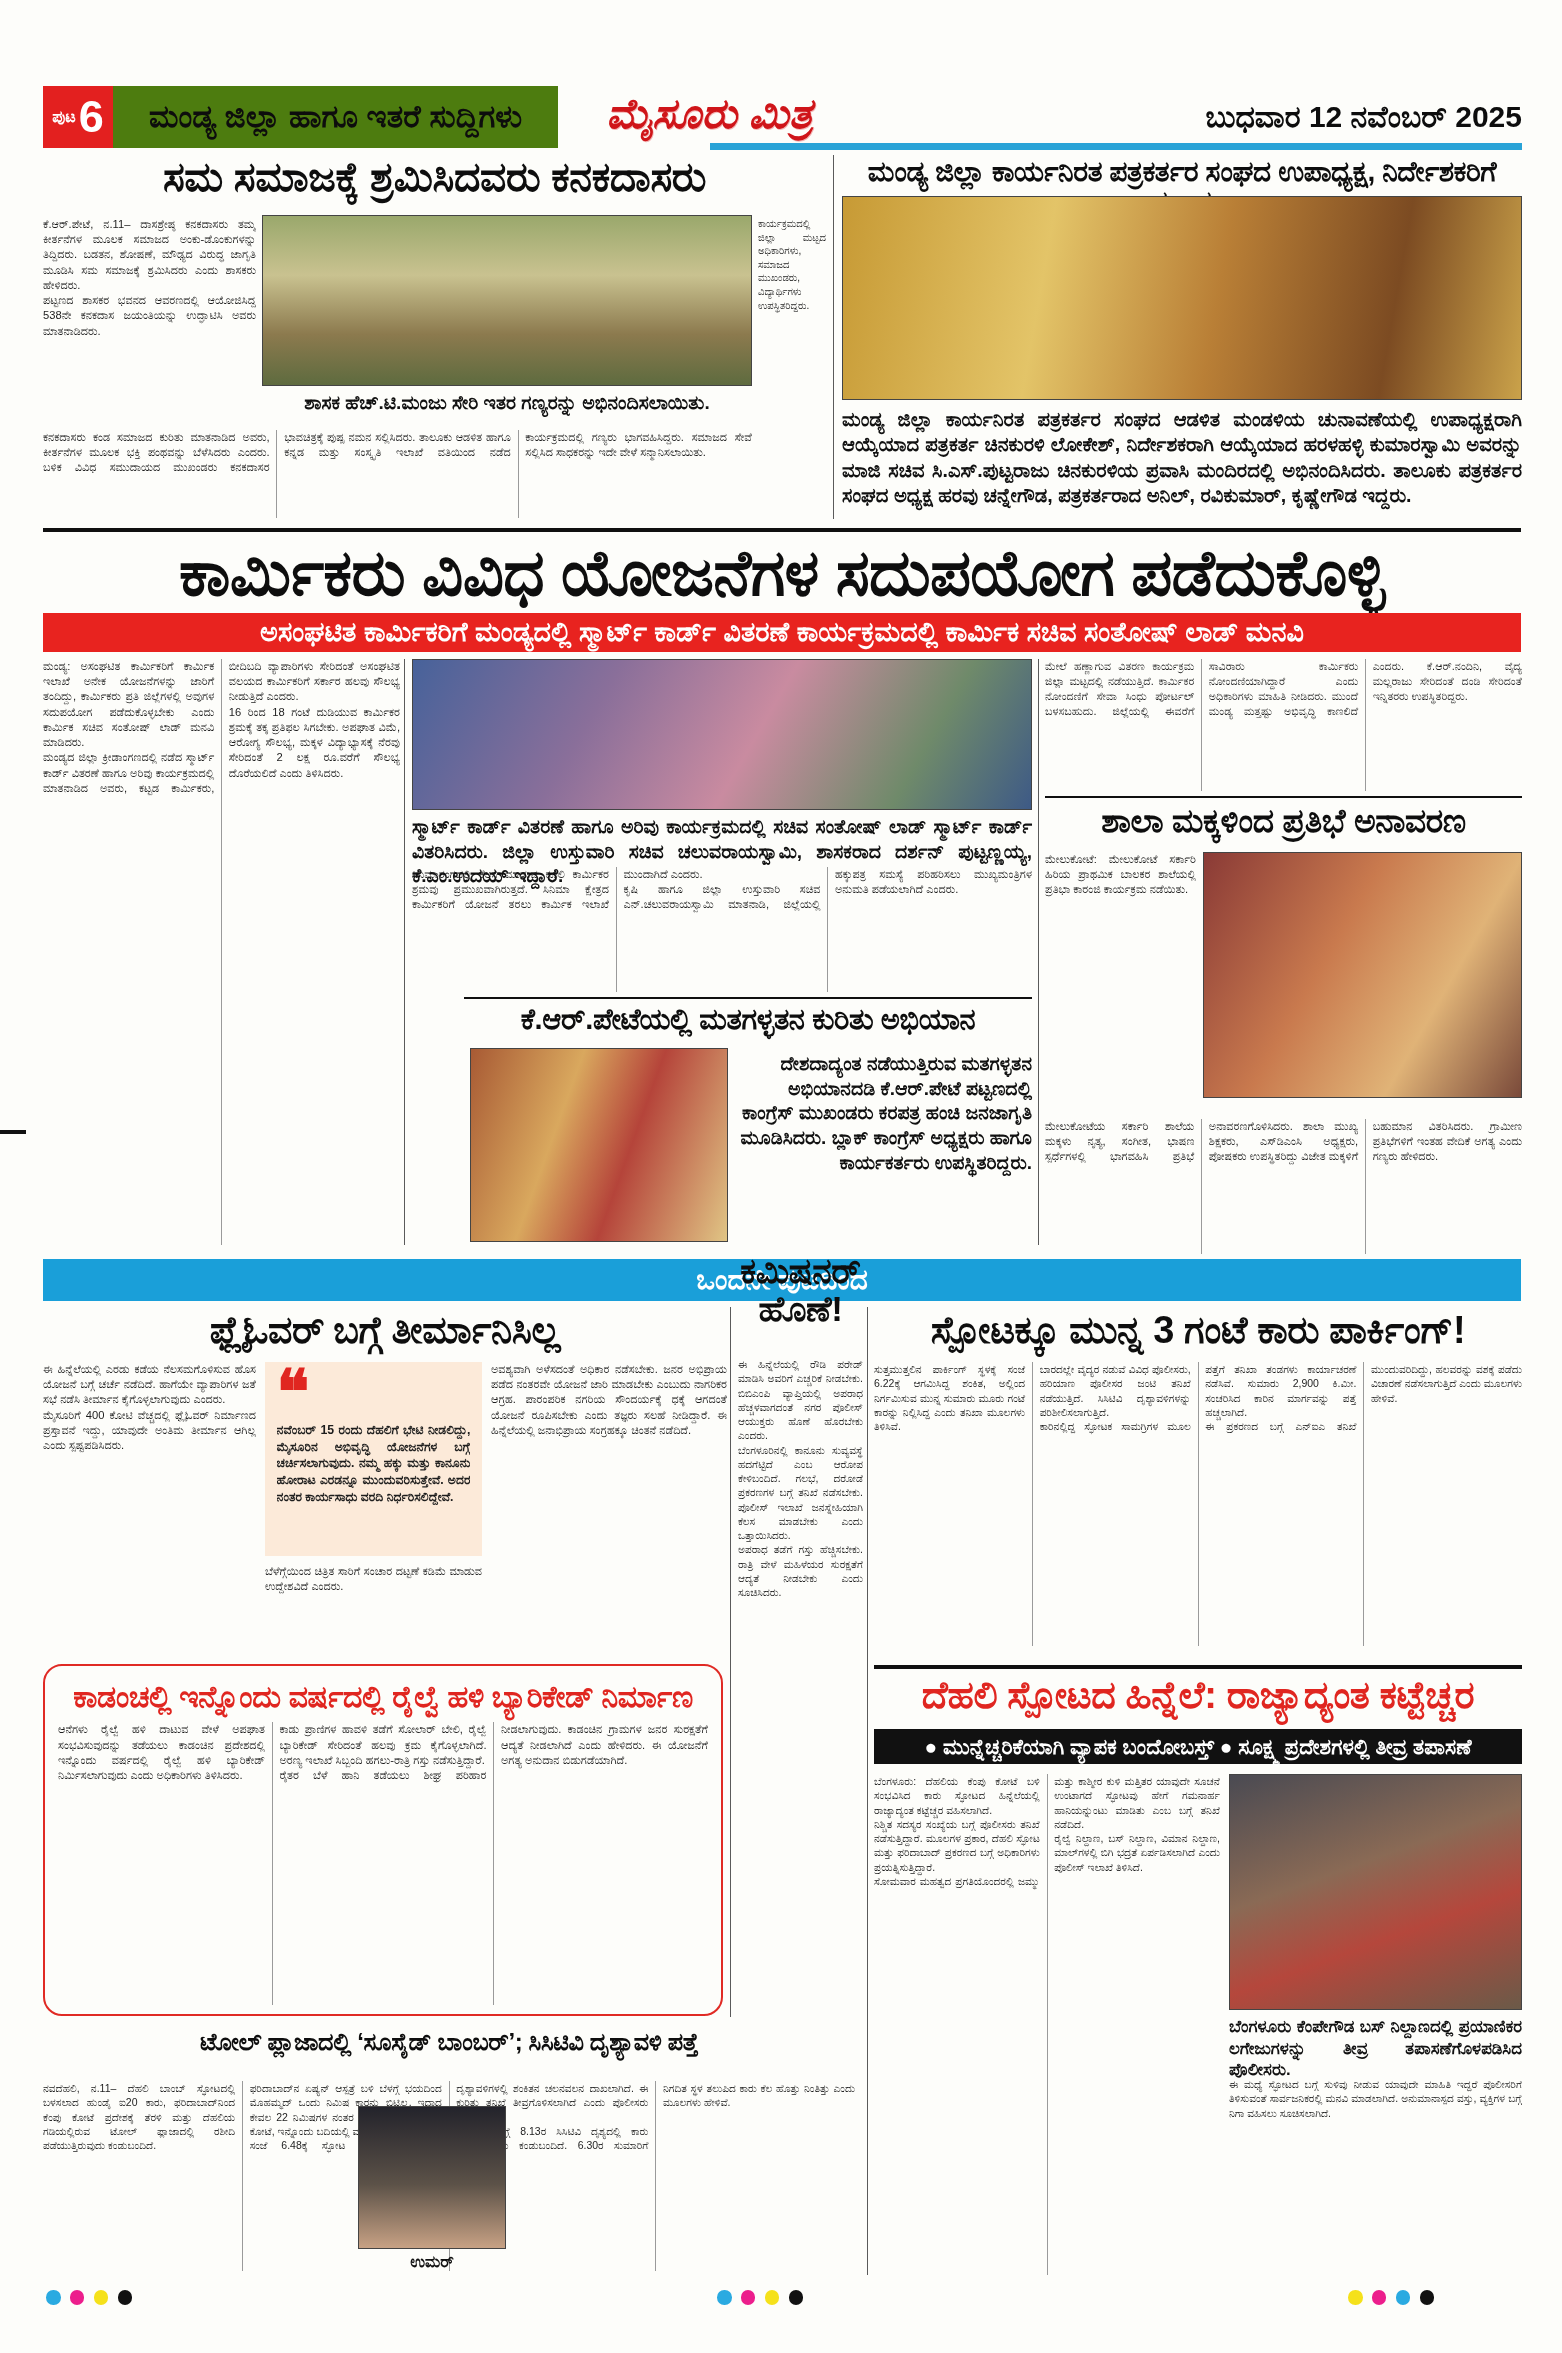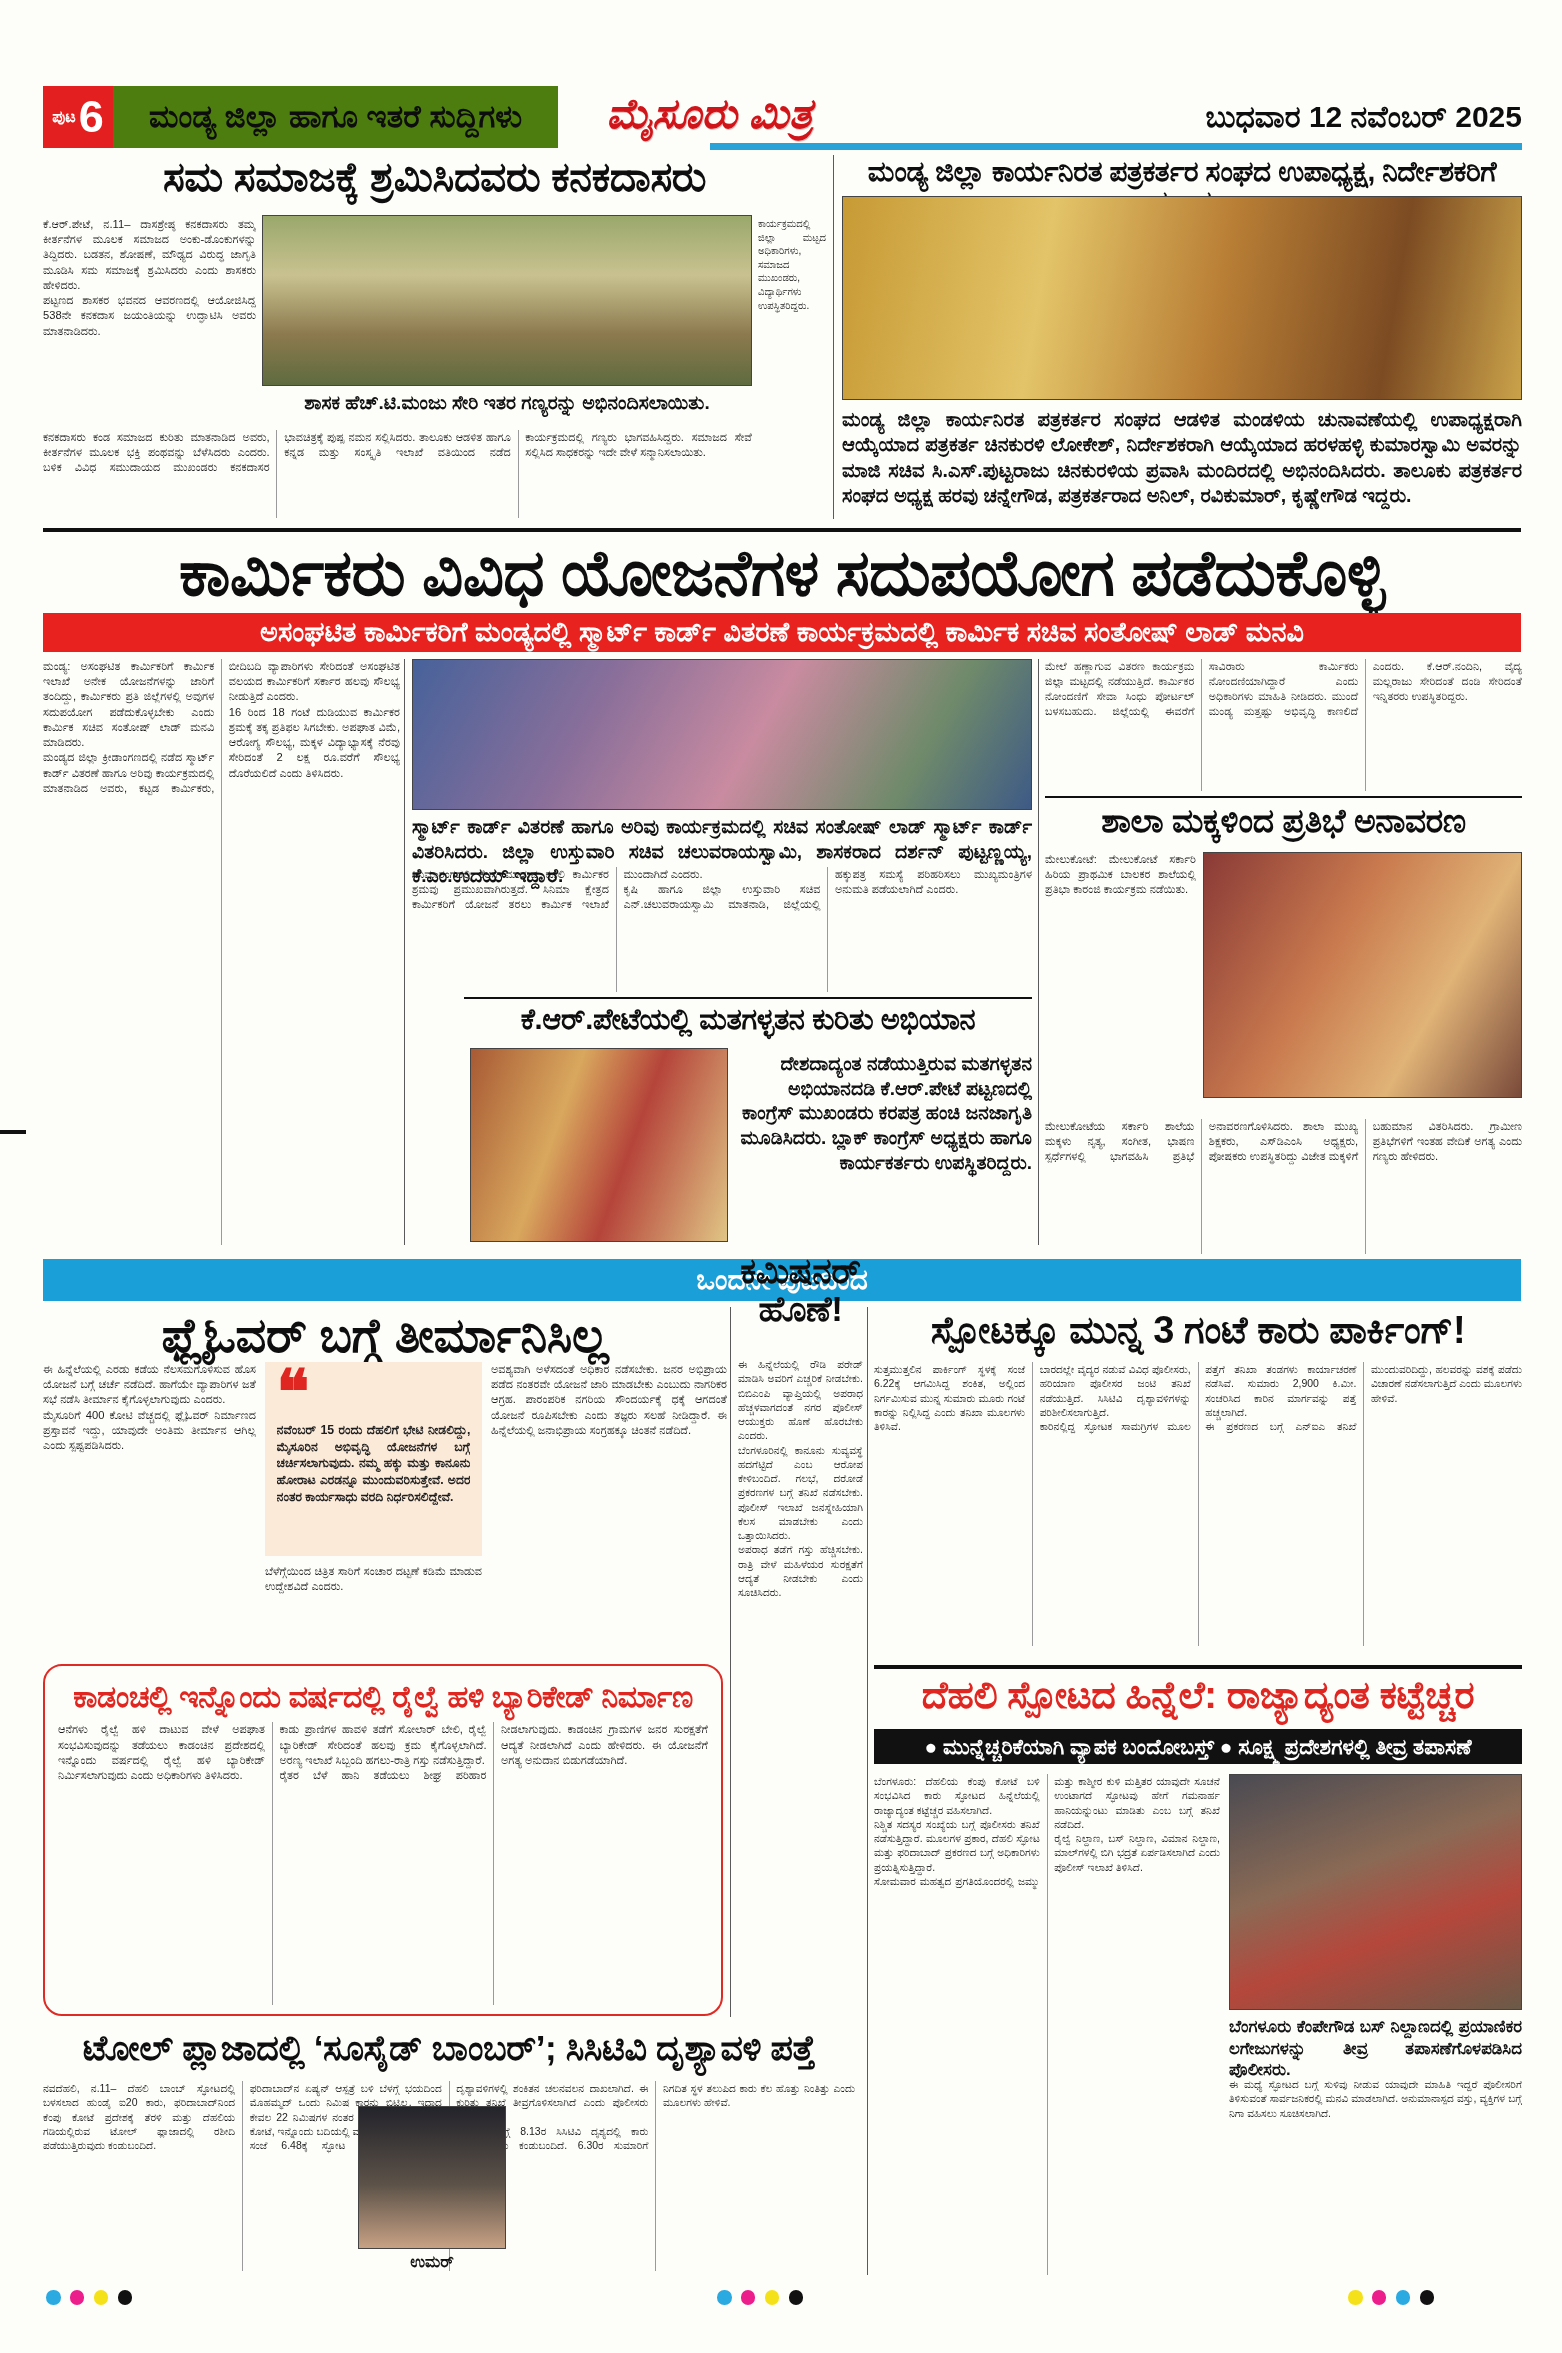--- a/index.html
+++ b/index.html
@@ -91,21 +91,21 @@
   <div class="abs hr" style="left:1045px;top:796px;width:477px;height:2.2px;"></div>
   <div class="abs headline" style="left:1045px;top:803px;width:477px;font-size:33px;">ಶಾಲಾ ಮಕ್ಕಳಿಂದ ಪ್ರತಿಭೆ ಅನಾವರಣ</div>
   <div class="abs body-text" style="left:1045px;top:852px;width:151px;height:246px;">ಮೇಲುಕೋಟೆ: ಮೇಲುಕೋಟೆ ಸರ್ಕಾರಿ ಹಿರಿಯ ಪ್ರಾಥಮಿಕ ಬಾಲಕರ ಶಾಲೆಯಲ್ಲಿ ಪ್ರತಿಭಾ ಕಾರಂಜಿ ಕಾರ್ಯಕ್ರಮ ನಡೆಯಿತು.</div>
   <div class="abs photo ph-d" style="left:1203px;top:852px;width:319px;height:246px;"></div>
   <div class="abs body-text cols-3" style="left:1045px;top:1071px;width:477px;height:135px;margin-top:48px;">ಮೇಲುಕೋಟೆಯ ಸರ್ಕಾರಿ ಶಾಲೆಯ ಮಕ್ಕಳು ನೃತ್ಯ, ಸಂಗೀತ, ಭಾಷಣ ಸ್ಪರ್ಧೆಗಳಲ್ಲಿ ಭಾಗವಹಿಸಿ ಪ್ರತಿಭೆ ಅನಾವರಣಗೊಳಿಸಿದರು. ಶಾಲಾ ಮುಖ್ಯ ಶಿಕ್ಷಕರು, ಎಸ್‌ಡಿಎಂಸಿ ಅಧ್ಯಕ್ಷರು, ಪೋಷಕರು ಉಪಸ್ಥಿತರಿದ್ದು ವಿಜೇತ ಮಕ್ಕಳಿಗೆ ಬಹುಮಾನ ವಿತರಿಸಿದರು. ಗ್ರಾಮೀಣ ಪ್ರತಿಭೆಗಳಿಗೆ ಇಂತಹ ವೇದಿಕೆ ಅಗತ್ಯ ಎಂದು ಗಣ್ಯರು ಹೇಳಿದರು.</div>
 
   <div class="abs" style="left:0px;top:1130px;width:26px;height:4.3px;background:#111;"></div>
 
   <div class="abs band-blue" style="left:43px;top:1259px;width:1478px;height:42px;font-size:28px;line-height:42px;">ಒಂದನೇ ಪುಟದಿಂದ</div>
 
-  <div class="abs headline" style="left:43px;top:1310px;width:684px;font-size:48px;">ಫ್ಲೈಓವರ್ ಬಗ್ಗೆ ತೀರ್ಮಾನಿಸಿಲ್ಲ</div>
+  <div class="abs headline" style="left:43px;top:1310px;width:684px;font-size:38px;font-family:Liberation Serif, serif;">ಫ್ಲೈಓವರ್ ಬಗ್ಗೆ ತೀರ್ಮಾನಿಸಿಲ್ಲ</div>
   <div class="abs body-text" style="left:43px;top:1362px;width:213px;height:288px;">ಈ ಹಿನ್ನೆಲೆಯಲ್ಲಿ ಎರಡು ಕಡೆಯ ನೆಲಸಮಗೊಳಿಸುವ ಹೊಸ ಯೋಜನೆ ಬಗ್ಗೆ ಚರ್ಚೆ ನಡೆದಿದೆ. ಹಾಗೆಯೇ ವ್ಯಾಪಾರಿಗಳ ಜತೆ ಸಭೆ ನಡೆಸಿ ತೀರ್ಮಾನ ಕೈಗೊಳ್ಳಲಾಗುವುದು ಎಂದರು.
 ಮೈಸೂರಿಗೆ 400 ಕೋಟಿ ವೆಚ್ಚದಲ್ಲಿ ಫ್ಲೈಓವರ್ ನಿರ್ಮಾಣದ ಪ್ರಸ್ತಾವನೆ ಇದ್ದು, ಯಾವುದೇ ಅಂತಿಮ ತೀರ್ಮಾನ ಆಗಿಲ್ಲ ಎಂದು ಸ್ಪಷ್ಟಪಡಿಸಿದರು.</div>
   <div class="abs quote-box" style="left:265px;top:1362px;width:217px;height:194px;">
     <div class="quote-mark">❝</div>
     <div class="body-text" style="font-weight:700;font-size:12.3px;margin-top:7.2px;">ನವೆಂಬರ್ 15 ರಂದು ದೆಹಲಿಗೆ ಭೇಟಿ ನೀಡಲಿದ್ದು, ಮೈಸೂರಿನ ಅಭಿವೃದ್ಧಿ ಯೋಜನೆಗಳ ಬಗ್ಗೆ ಚರ್ಚಿಸಲಾಗುವುದು. ನಮ್ಮ ಹಕ್ಕು ಮತ್ತು ಕಾನೂನು ಹೋರಾಟ ಎರಡನ್ನೂ ಮುಂದುವರಿಸುತ್ತೇವೆ. ಅದರ ನಂತರ ಕಾರ್ಯಸಾಧು ವರದಿ ನಿರ್ಧರಿಸಲಿದ್ದೇವೆ.</div>
   </div>
   <div class="abs body-text" style="left:265px;top:1564px;width:217px;height:87px;">ಬೆಳೆಗ್ಗೆಯಿಂದ ಚಿತ್ರಿತ ಸಾರಿಗೆ ಸಂಚಾರ ದಟ್ಟಣೆ ಕಡಿಮೆ ಮಾಡುವ ಉದ್ದೇಶವಿದೆ ಎಂದರು.</div>
   <div class="abs body-text" style="left:491px;top:1362px;width:236px;height:288px;">ಅವಶ್ಯವಾಗಿ ಅಳೆಸದಂತೆ ಅಧಿಕಾರ ನಡೆಸಬೇಕು. ಜನರ ಅಭಿಪ್ರಾಯ ಪಡೆದ ನಂತರವೇ ಯೋಜನೆ ಜಾರಿ ಮಾಡಬೇಕು ಎಂಬುದು ನಾಗರಿಕರ ಆಗ್ರಹ. ಪಾರಂಪರಿಕ ನಗರಿಯ ಸೌಂದರ್ಯಕ್ಕೆ ಧಕ್ಕೆ ಆಗದಂತೆ ಯೋಜನೆ ರೂಪಿಸಬೇಕು ಎಂದು ತಜ್ಞರು ಸಲಹೆ ನೀಡಿದ್ದಾರೆ. ಈ ಹಿನ್ನೆಲೆಯಲ್ಲಿ ಜನಾಭಿಪ್ರಾಯ ಸಂಗ್ರಹಕ್ಕೂ ಚಿಂತನೆ ನಡೆದಿದೆ.</div>
 
   <div class="abs vr" style="left:730px;top:1307px;height:710px;"></div>
@@ -132,21 +132,21 @@
   <div class="abs headline red-head" style="left:874px;top:1675px;width:648px;font-size:38px;">ದೆಹಲಿ ಸ್ಪೋಟದ ಹಿನ್ನೆಲೆ: ರಾಜ್ಯಾದ್ಯಂತ ಕಟ್ಟೆಚ್ಚರ</div>
   <div class="abs strip-black" style="left:874px;top:1729px;width:648px;height:35px;font-size:21px;line-height:35px;">● ಮುನ್ನೆಚ್ಚರಿಕೆಯಾಗಿ ವ್ಯಾಪಕ ಬಂದೋಬಸ್ತ್  ● ಸೂಕ್ಷ್ಮ ಪ್ರದೇಶಗಳಲ್ಲಿ ತೀವ್ರ ತಪಾಸಣೆ</div>
   <div class="abs body-text cols-2" style="left:874px;top:1774px;width:346px;height:501px;font-size:10.5px;">ಬೆಂಗಳೂರು: ದೆಹಲಿಯ ಕೆಂಪು ಕೋಟೆ ಬಳಿ ಸಂಭವಿಸಿದ ಕಾರು ಸ್ಫೋಟದ ಹಿನ್ನೆಲೆಯಲ್ಲಿ ರಾಜ್ಯಾದ್ಯಂತ ಕಟ್ಟೆಚ್ಚರ ವಹಿಸಲಾಗಿದೆ.
 ನಿಶ್ಚಿತ ಸದಸ್ಯರ ಸಂಖ್ಯೆಯ ಬಗ್ಗೆ ಪೊಲೀಸರು ತನಿಖೆ ನಡೆಸುತ್ತಿದ್ದಾರೆ. ಮೂಲಗಳ ಪ್ರಕಾರ, ದೆಹಲಿ ಸ್ಫೋಟ ಮತ್ತು ಫರಿದಾಬಾದ್ ಪ್ರಕರಣದ ಬಗ್ಗೆ ಅಧಿಕಾರಿಗಳು ಪ್ರಯತ್ನಿಸುತ್ತಿದ್ದಾರೆ.
 ಸೋಮವಾರ ಮಹತ್ವದ ಪ್ರಗತಿಯೊಂದರಲ್ಲಿ ಜಮ್ಮು ಮತ್ತು ಕಾಶ್ಮೀರ ಕುಳಿ ಮತ್ತಿತರ ಯಾವುದೇ ಸೂಚನೆ ಉಂಟಾಗದೆ ಸ್ಫೋಟವು ಹೇಗೆ ಗಮನಾರ್ಹ ಹಾನಿಯನ್ನುಂಟು ಮಾಡಿತು ಎಂಬ ಬಗ್ಗೆ ತನಿಖೆ ನಡೆದಿದೆ.
 ರೈಲ್ವೆ ನಿಲ್ದಾಣ, ಬಸ್ ನಿಲ್ದಾಣ, ವಿಮಾನ ನಿಲ್ದಾಣ, ಮಾಲ್‌ಗಳಲ್ಲಿ ಬಿಗಿ ಭದ್ರತೆ ಏರ್ಪಡಿಸಲಾಗಿದೆ ಎಂದು ಪೊಲೀಸ್ ಇಲಾಖೆ ತಿಳಿಸಿದೆ.</div>
   <div class="abs photo ph-f" style="left:1229px;top:1774px;width:293px;height:236px;"></div>
   <div class="abs caption" style="left:1229px;top:2016px;width:293px;font-size:16.7px;text-align:justify;">ಬೆಂಗಳೂರು ಕೆಂಪೇಗೌಡ ಬಸ್ ನಿಲ್ದಾಣದಲ್ಲಿ ಪ್ರಯಾಣಿಕರ ಲಗೇಜುಗಳನ್ನು ತೀವ್ರ ತಪಾಸಣೆಗೊಳಪಡಿಸಿದ ಪೊಲೀಸರು.</div>
   <div class="abs body-text" style="left:1229px;top:2077px;width:293px;height:199px;font-size:10.5px;">ಈ ಮಧ್ಯೆ ಸ್ಫೋಟದ ಬಗ್ಗೆ ಸುಳಿವು ನೀಡುವ ಯಾವುದೇ ಮಾಹಿತಿ ಇದ್ದರೆ ಪೊಲೀಸರಿಗೆ ತಿಳಿಸುವಂತೆ ಸಾರ್ವಜನಿಕರಲ್ಲಿ ಮನವಿ ಮಾಡಲಾಗಿದೆ. ಅನುಮಾನಾಸ್ಪದ ವಸ್ತು, ವ್ಯಕ್ತಿಗಳ ಬಗ್ಗೆ ನಿಗಾ ವಹಿಸಲು ಸೂಚಿಸಲಾಗಿದೆ.</div>
 
-  <div class="abs headline" style="left:43px;top:2029px;width:812px;font-size:35px;">ಟೋಲ್ ಪ್ಲಾಜಾದಲ್ಲಿ ‘ಸೂಸೈಡ್ ಬಾಂಬರ್’; ಸಿಸಿಟಿವಿ ದೃಶ್ಯಾವಳಿ ಪತ್ತೆ</div>
+  <div class="abs headline" style="left:43px;top:2029px;width:812px;font-size:24px;">ಟೋಲ್ ಪ್ಲಾಜಾದಲ್ಲಿ ‘ಸೂಸೈಡ್ ಬಾಂಬರ್’; ಸಿಸಿಟಿವಿ ದೃಶ್ಯಾವಳಿ ಪತ್ತೆ</div>
   <div class="abs body-text cols-4" style="left:43px;top:2081px;width:812px;height:190px;font-size:10.5px;">ನವದೆಹಲಿ, ನ.11– ದೆಹಲಿ ಬಾಂಬ್ ಸ್ಫೋಟದಲ್ಲಿ ಬಳಸಲಾದ ಹುಂಡೈ ಐ20 ಕಾರು, ಫರಿದಾಬಾದ್‌ನಿಂದ ಕೆಂಪು ಕೋಟೆ ಪ್ರದೇಶಕ್ಕೆ ತೆರಳಿ ಮತ್ತು ದೆಹಲಿಯ ಗಡಿಯಲ್ಲಿರುವ ಟೋಲ್ ಪ್ಲಾಜಾದಲ್ಲಿ ರಶೀದಿ ಪಡೆಯುತ್ತಿರುವುದು ಕಂಡುಬಂದಿದೆ.
 ಫರಿದಾಬಾದ್‌ನ ಏಷ್ಯನ್ ಆಸ್ಪತ್ರೆ ಬಳಿ ಬೆಳಗ್ಗೆ ಭಯದಿಂದ ಮೊಹಮ್ಮದ್ ಒಂದು ನಿಮಿಷ ಕಾರನ್ನು ಬಿಟ್ಟಿಲ್ಲ. ಇದಾದ ಕೇವಲ 22 ನಿಮಿಷಗಳ ನಂತರ ಒಂದು ಬದಿಯಲ್ಲಿ ಕೆಂಪು ಕೋಟೆ, ಇನ್ನೊಂದು ಬದಿಯಲ್ಲಿ ಮಸೀದಿ ಕಾಣಿಸುತ್ತದೆ.
 ಸಂಜೆ 6.48ಕ್ಕೆ ಸ್ಫೋಟ ಸಂಭವಿಸಿದ್ದು, ಸಿಸಿಟಿವಿ ದೃಶ್ಯಾವಳಿಗಳಲ್ಲಿ ಶಂಕಿತನ ಚಲನವಲನ ದಾಖಲಾಗಿದೆ. ಈ ಕುರಿತು ತನಿಖೆ ತೀವ್ರಗೊಳಿಸಲಾಗಿದೆ ಎಂದು ಪೊಲೀಸರು ತಿಳಿಸಿದ್ದಾರೆ.
 ಸ್ಫೋಟದ ಬಗ್ಗೆ 8.13ರ ಸಿಸಿಟಿವಿ ದೃಶ್ಯದಲ್ಲಿ ಕಾರು ಸಾಗುತ್ತಿರುವುದು ಕಂಡುಬಂದಿದೆ. 6.30ರ ಸುಮಾರಿಗೆ ನಿಗದಿತ ಸ್ಥಳ ತಲುಪಿದ ಕಾರು ಕೆಲ ಹೊತ್ತು ನಿಂತಿತ್ತು ಎಂದು ಮೂಲಗಳು ಹೇಳಿವೆ.</div>
   <div class="abs photo ph-g" style="left:358px;top:2106px;width:148px;height:143px;background-color:#2a2a33;"></div>
   <div class="abs caption" style="left:358px;top:2252px;width:148px;font-size:16px;text-align:center;">ಉಮರ್</div>
 
   <div class="abs" style="left:46px;top:2290px;">
     <span class="dot" id="dotL0" style="background: rgb(42, 170, 225);"></span><span class="dot" id="dotL1" style="background: rgb(236, 30, 140);"></span><span class="dot" id="dotL2" style="background: rgb(245, 225, 26);"></span><span class="dot" id="dotL3" style="background: rgb(17, 17, 17);"></span>
   </div>

